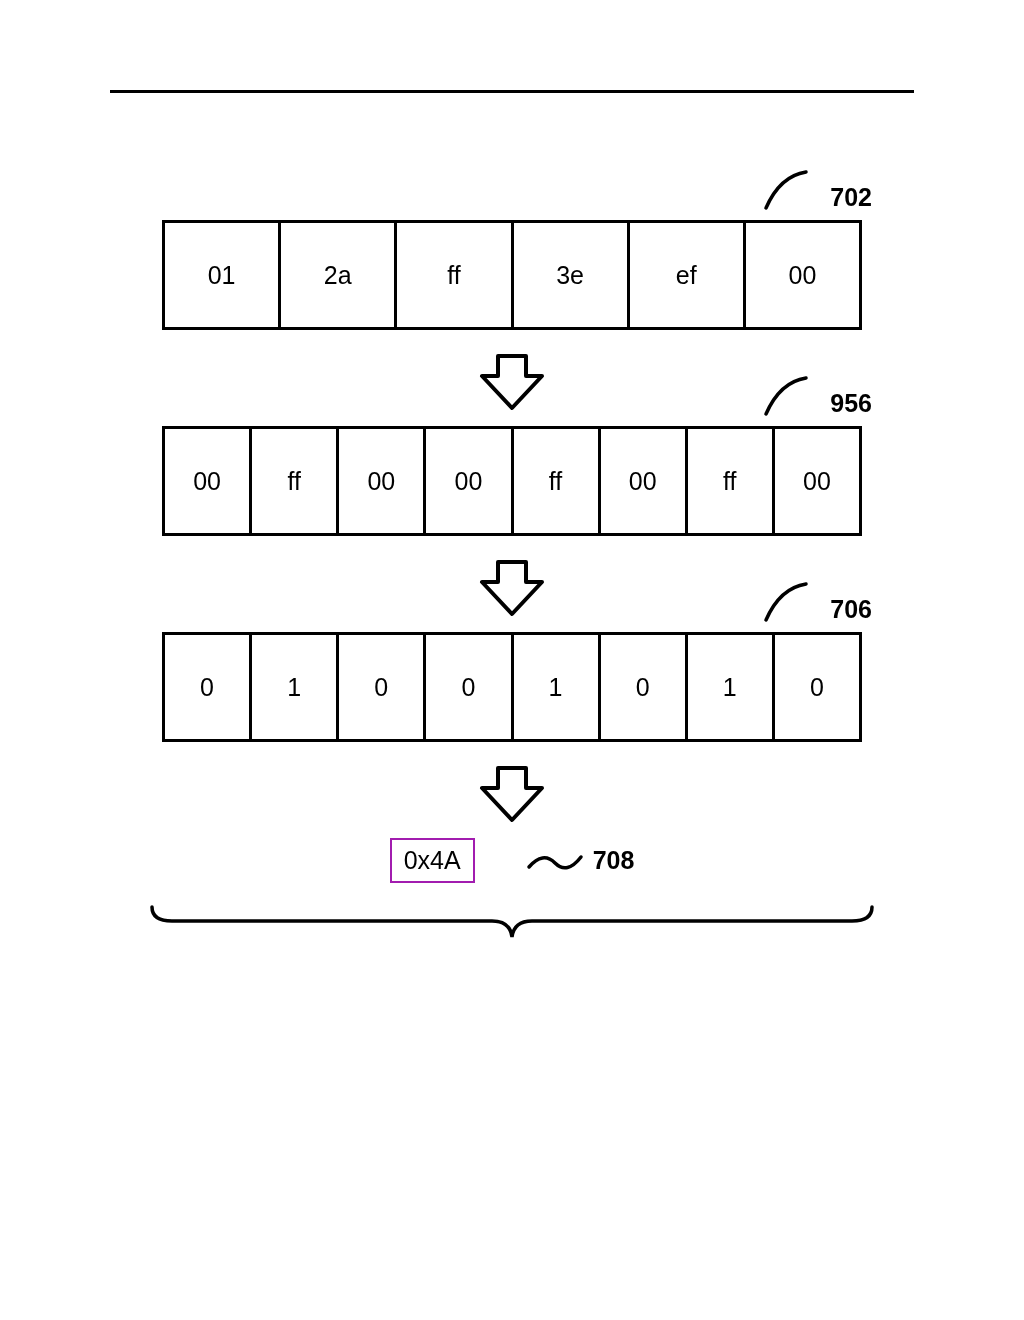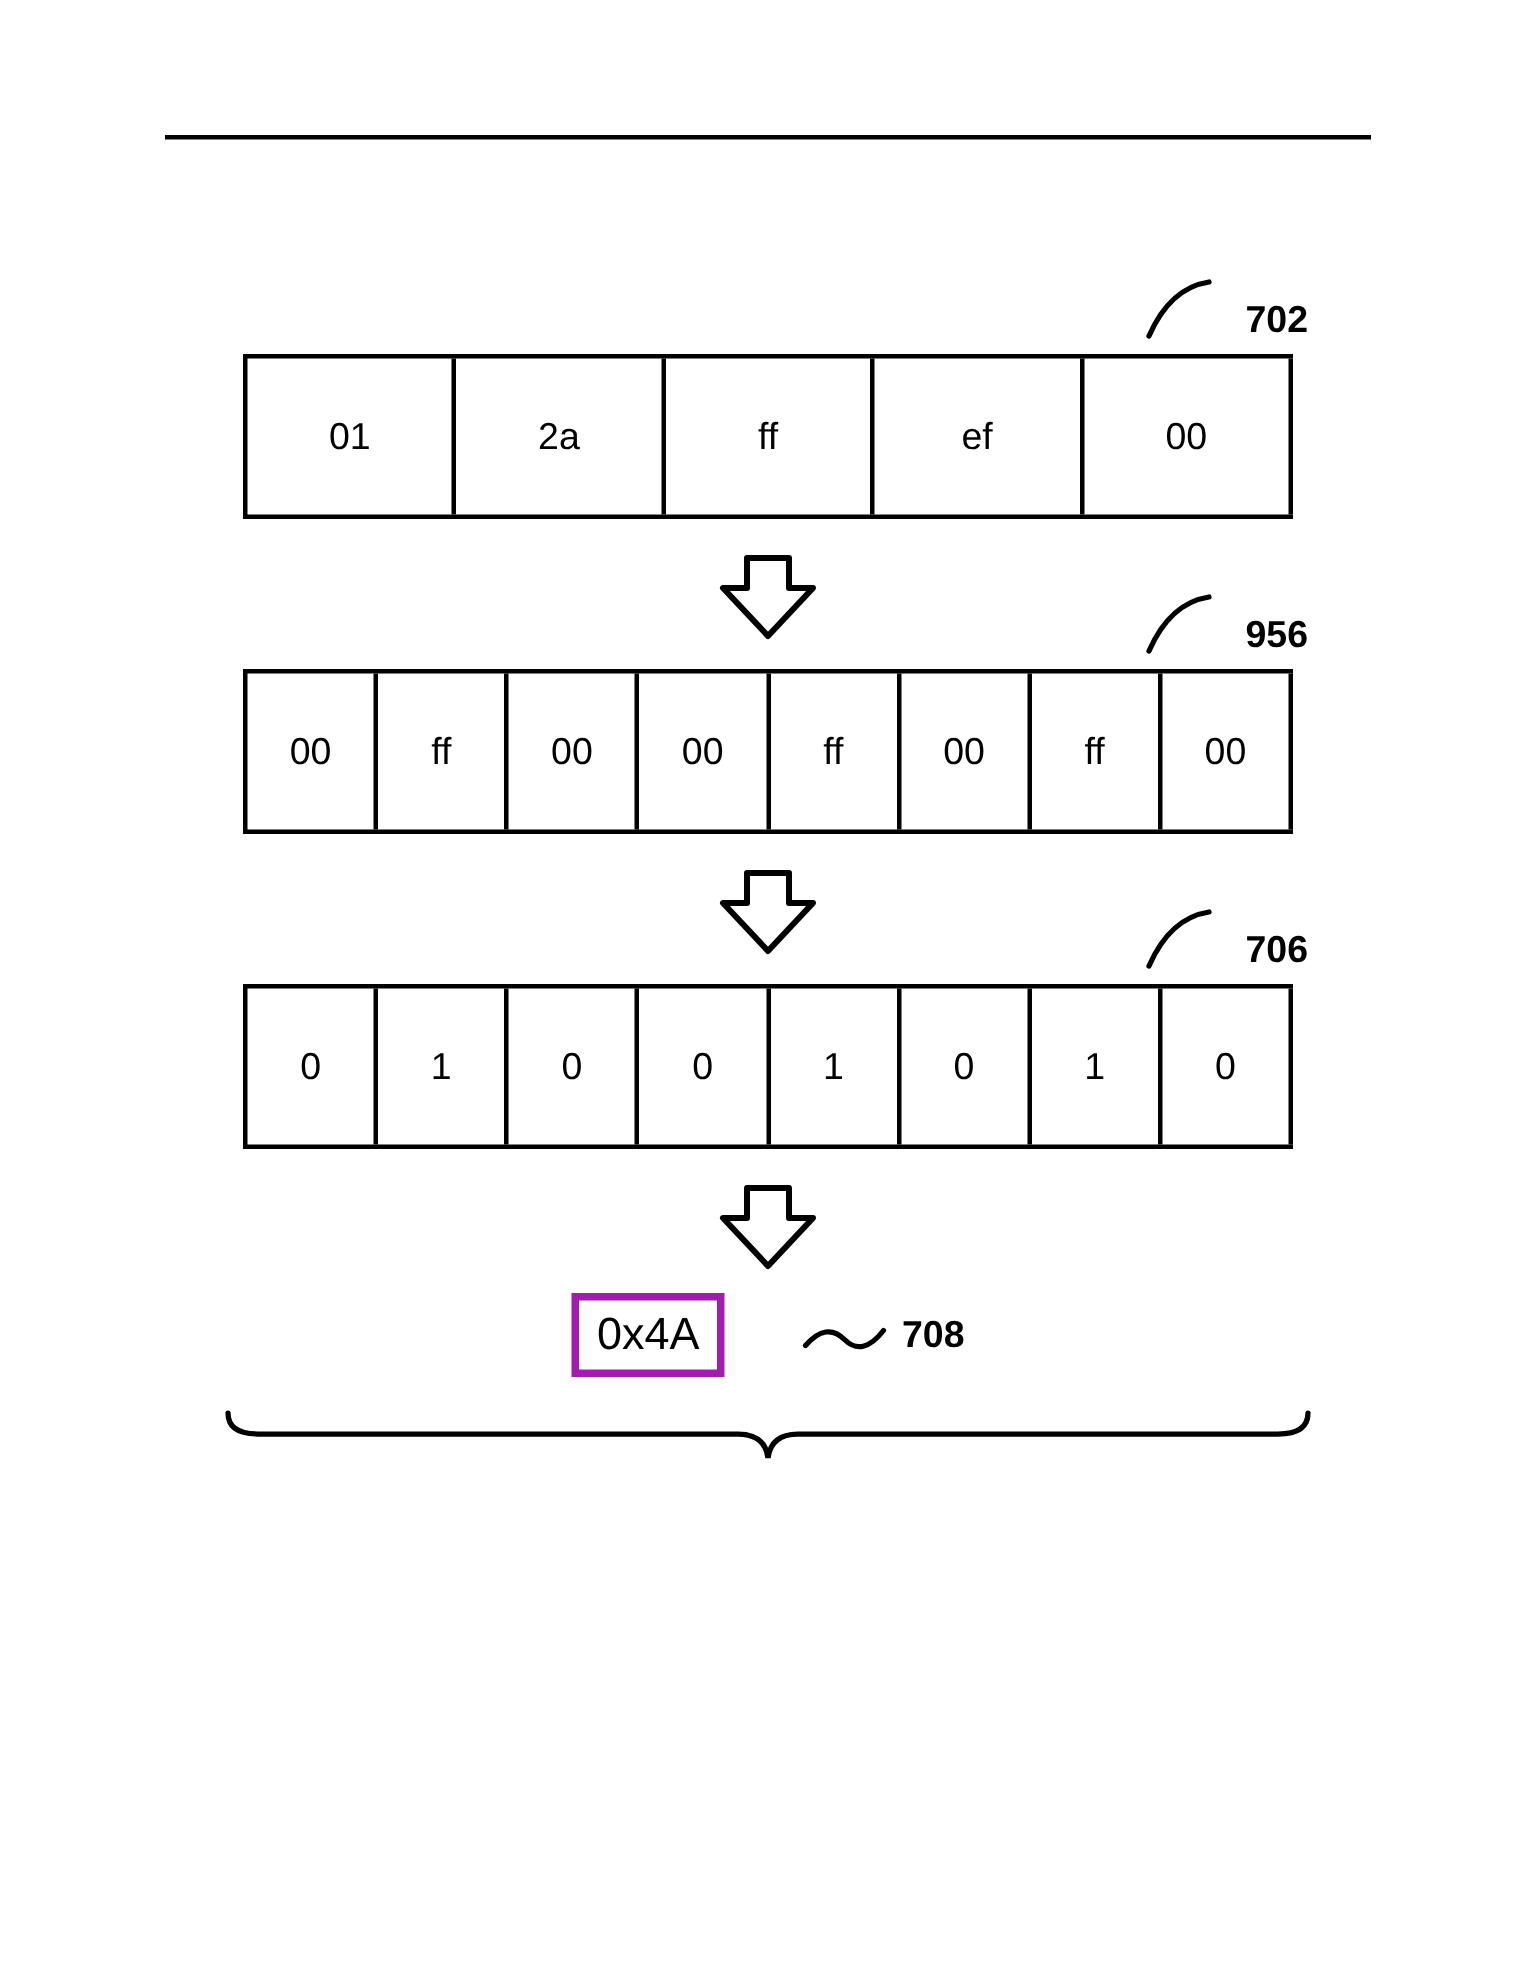--- a/index.html
+++ b/index.html
@@ -38,21 +38,21 @@
     position: absolute;
     top: 220px;
     left: 130px;
     width: 764px;
   }
 
   .row-block { position: relative; margin-bottom: 20px; }
   .byte-row {
     display: flex;
     width: 700px;
-    margin: 16px auto;
+    margin: 0 auto;
     border: 3.5px solid #000;
     border-right: none;
   }
   .byte-cell {
     flex: 1 1 0;
     border-right: 3.5px solid #000;
     height: 104px;
     display: flex;
     align-items: center;
     justify-content: center;
@@ -77,23 +77,23 @@
   }
 
   .result-row {
     display: flex;
     justify-content: center;
     align-items: center;
     gap: 50px;
     margin-top: 4px;
   }
   .result-box {
-    border: 5px solid #a21caf;
+    border: 2px solid #a21caf;
     padding: 6px 12px;
-    font-size: 30px;
+    font-size: 25px;
   }
   .result-label { font-size: 25px; font-weight: bold; }
 
   .brace-wrap {
     margin-top: 18px;
     text-align: center;
   }
   .fig-label {
     font-size: 30px;
     font-weight: bold;
@@ -113,20 +113,21 @@
       <div class="callout">
         <svg width="48" height="44">
           <path d="M4 40 Q 18 8 44 4" stroke="#000" stroke-width="3.5" fill="none" stroke-linecap="round"></path>
         </svg>
         <span class="callout-num">702</span>
       </div>
       <div class="byte-row">
         <div class="byte-cell">01</div>
         <div class="byte-cell">2a</div>
         <div class="byte-cell">ff</div>
+        <div class="byte-cell">3e</div>
         <div class="byte-cell">ef</div>
         <div class="byte-cell">00</div>
       </div>
     </div>
 
     <svg class="arrow-down" viewBox="0 0 72 64">
       <path d="M22 6 H50 V26 H66 L36 58 L6 26 H22 Z" fill="#fff" stroke="#000" stroke-width="4" stroke-linejoin="round"></path>
     </svg>
 
     <div class="row-block">

